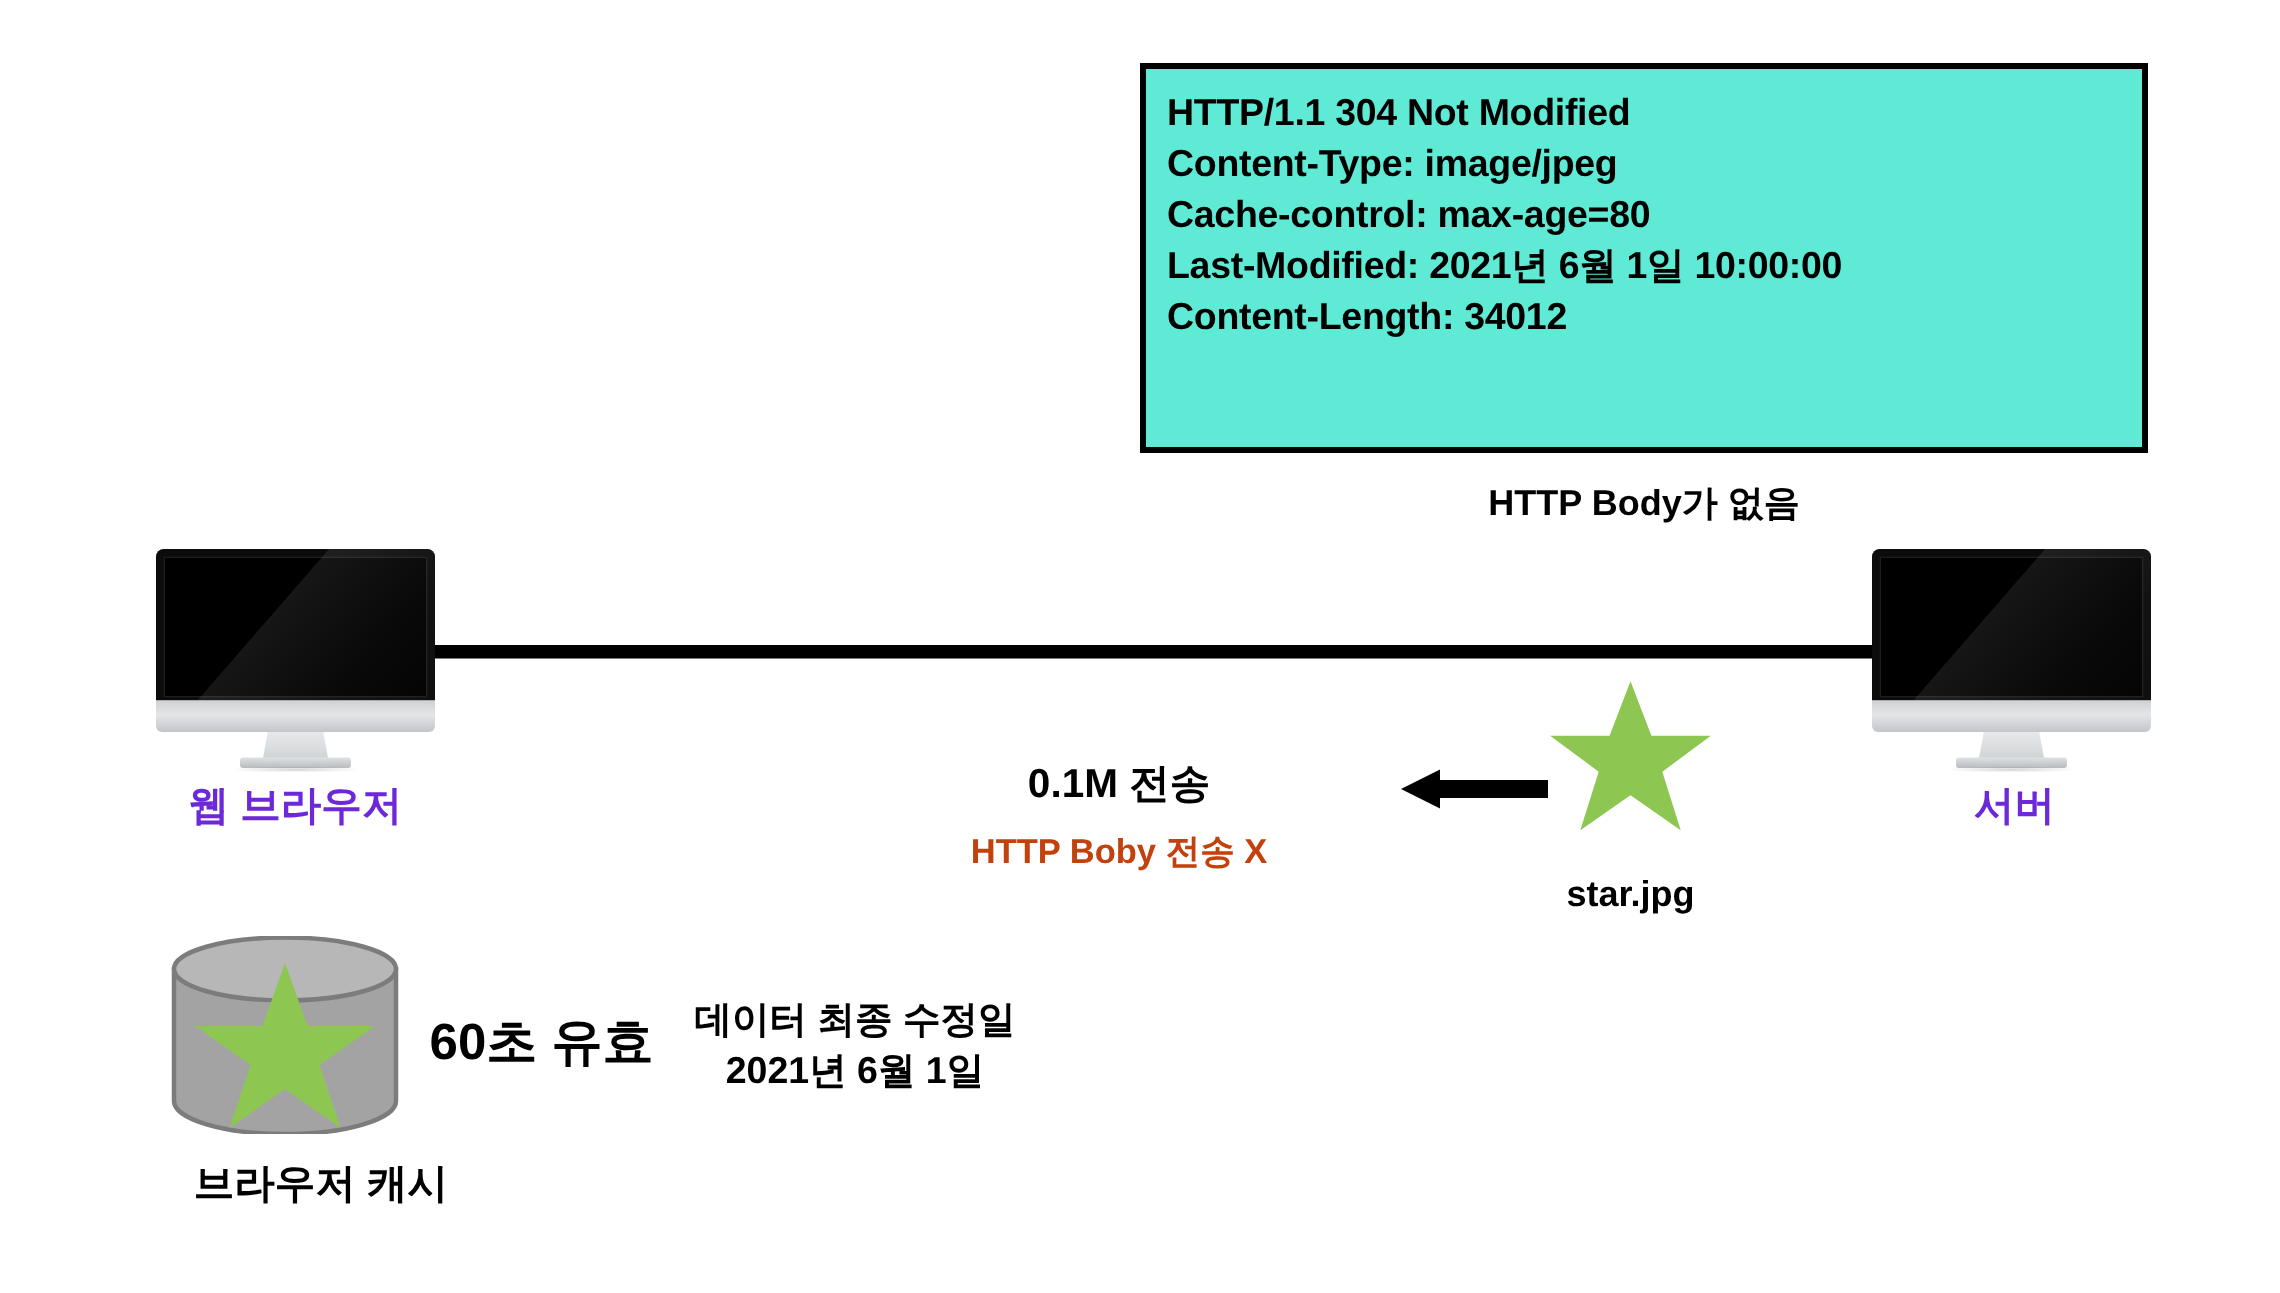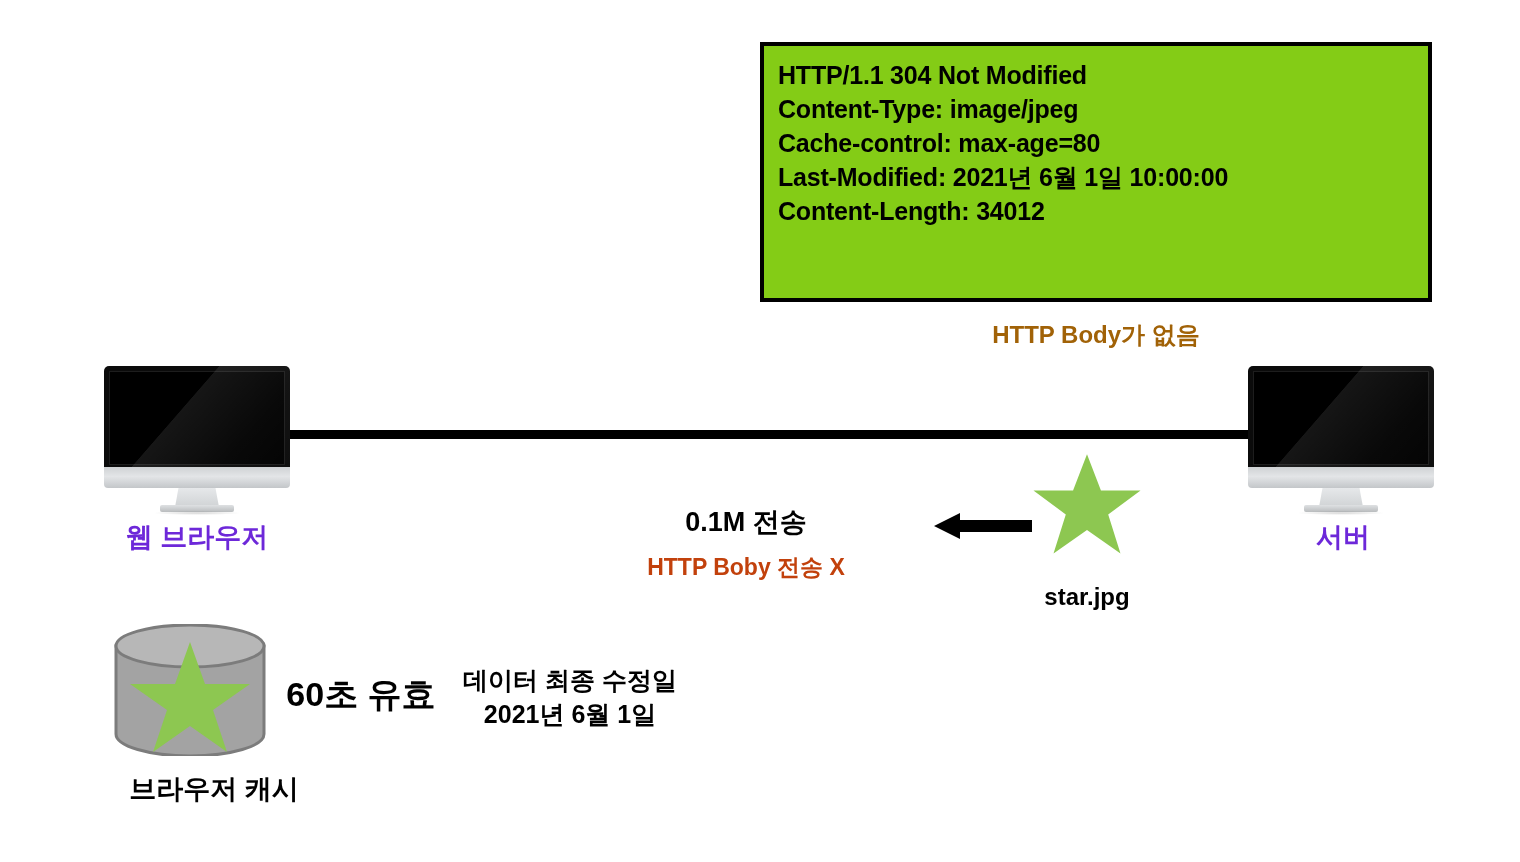--- a/index.html
+++ b/index.html
@@ -20,21 +20,21 @@
 
   
   #response-box {
     position: absolute;
     left: 760px;
     top: 42px;
     width: 672px;
     height: 260px;
     border: 4px solid #000000;
     box-sizing: border-box;
-    background: #84cc16;
+    background: #5eead4;
   }
   #response-lines {
     position: absolute;
     left: 14px;
     top: 12px;
     right: 8px;
   }
   .resp-line {
     font-size: 25px;
     font-weight: bold;
@@ -46,21 +46,21 @@
 
   
   #no-body-caption {
     position: absolute;
     left: 760px;
     top: 319px;
     width: 672px;
     text-align: center;
     font-size: 24px;
     font-weight: bold;
-    color: #a16207;
+    color: #000000;
   }
 
   
   #link-line {
     position: absolute;
     left: 268px;
     top: 430px;
     width: 998px;
     height: 9px;
     background: #000000;

